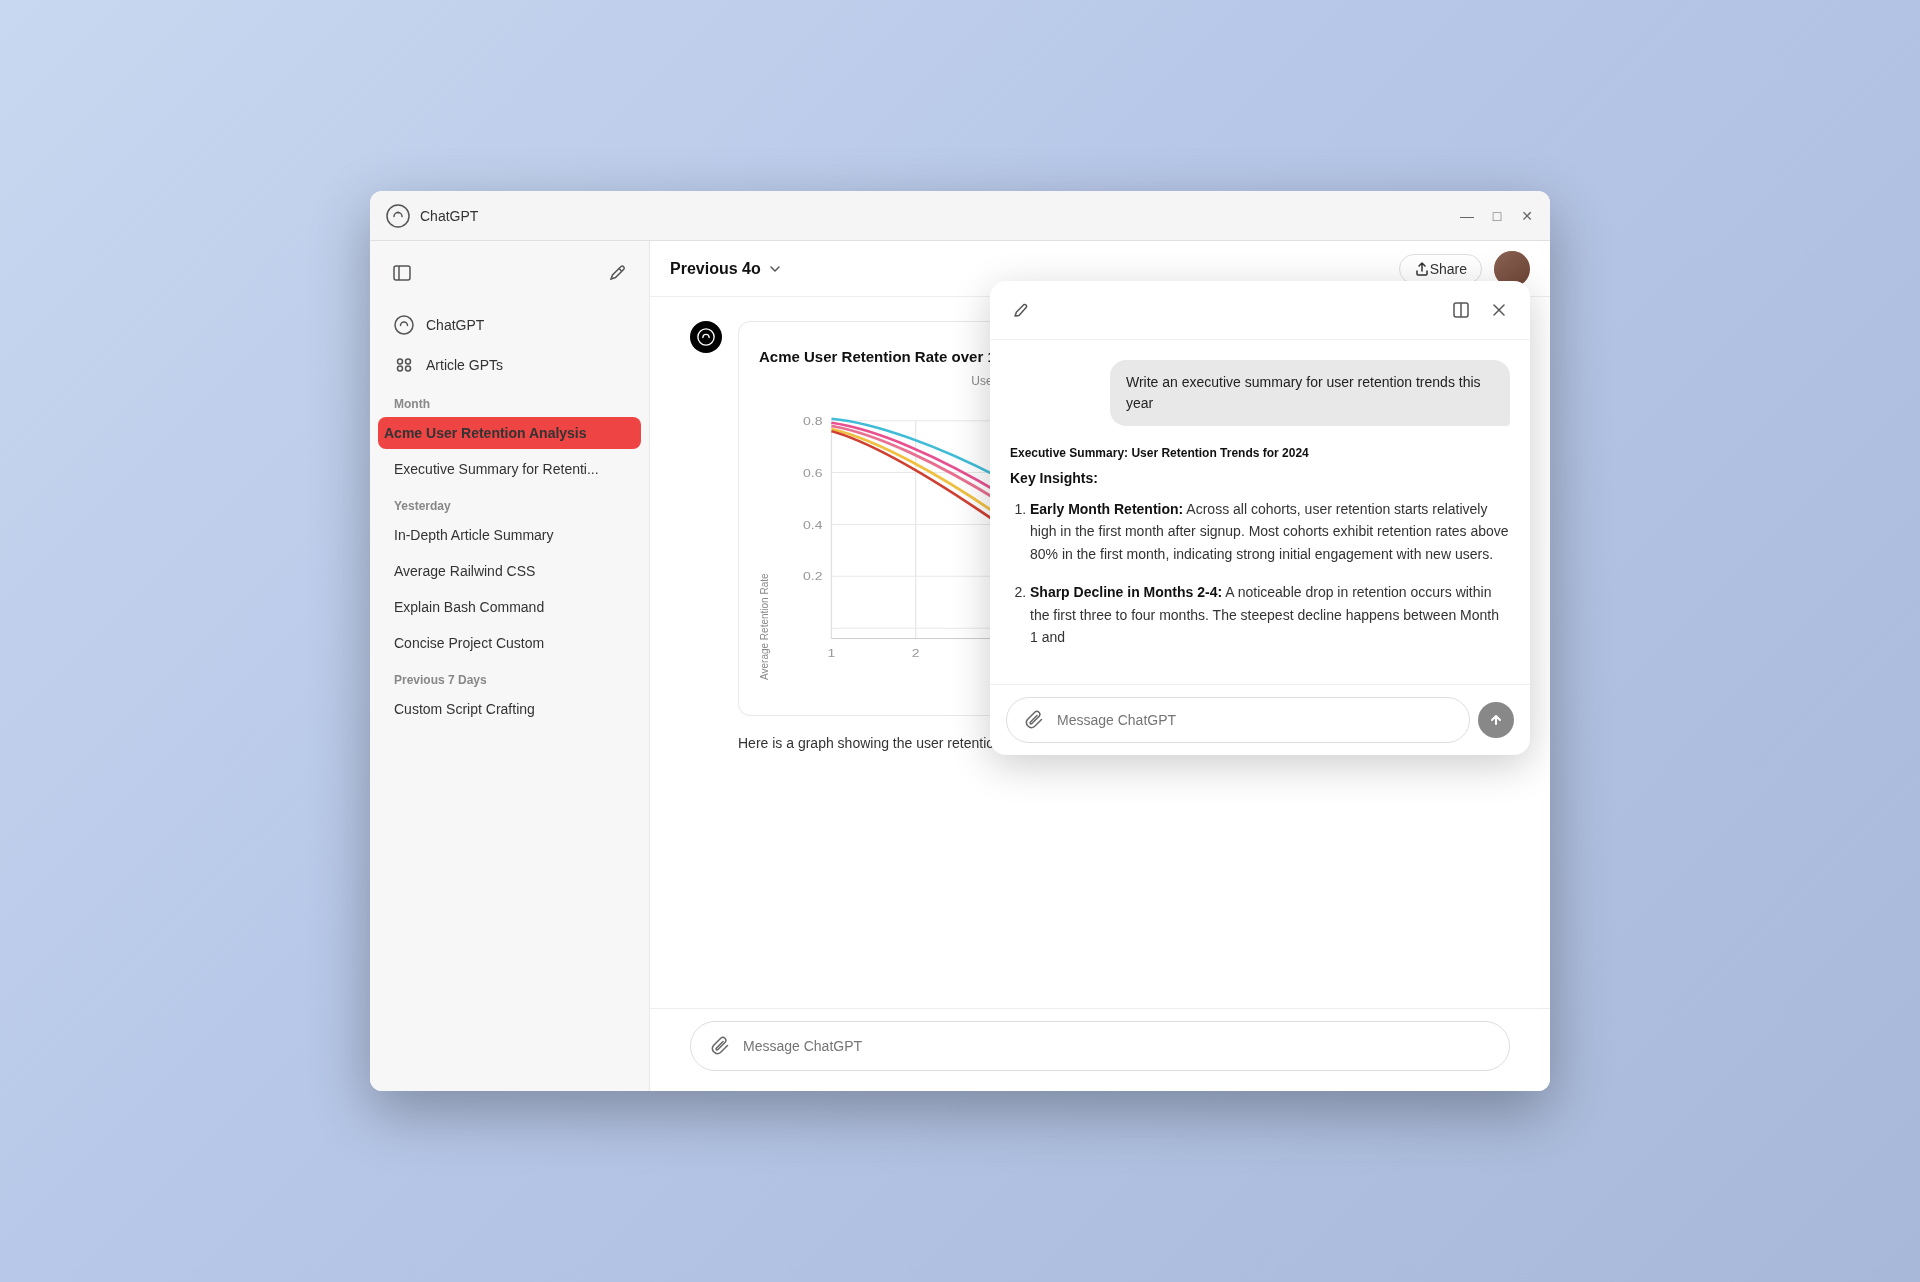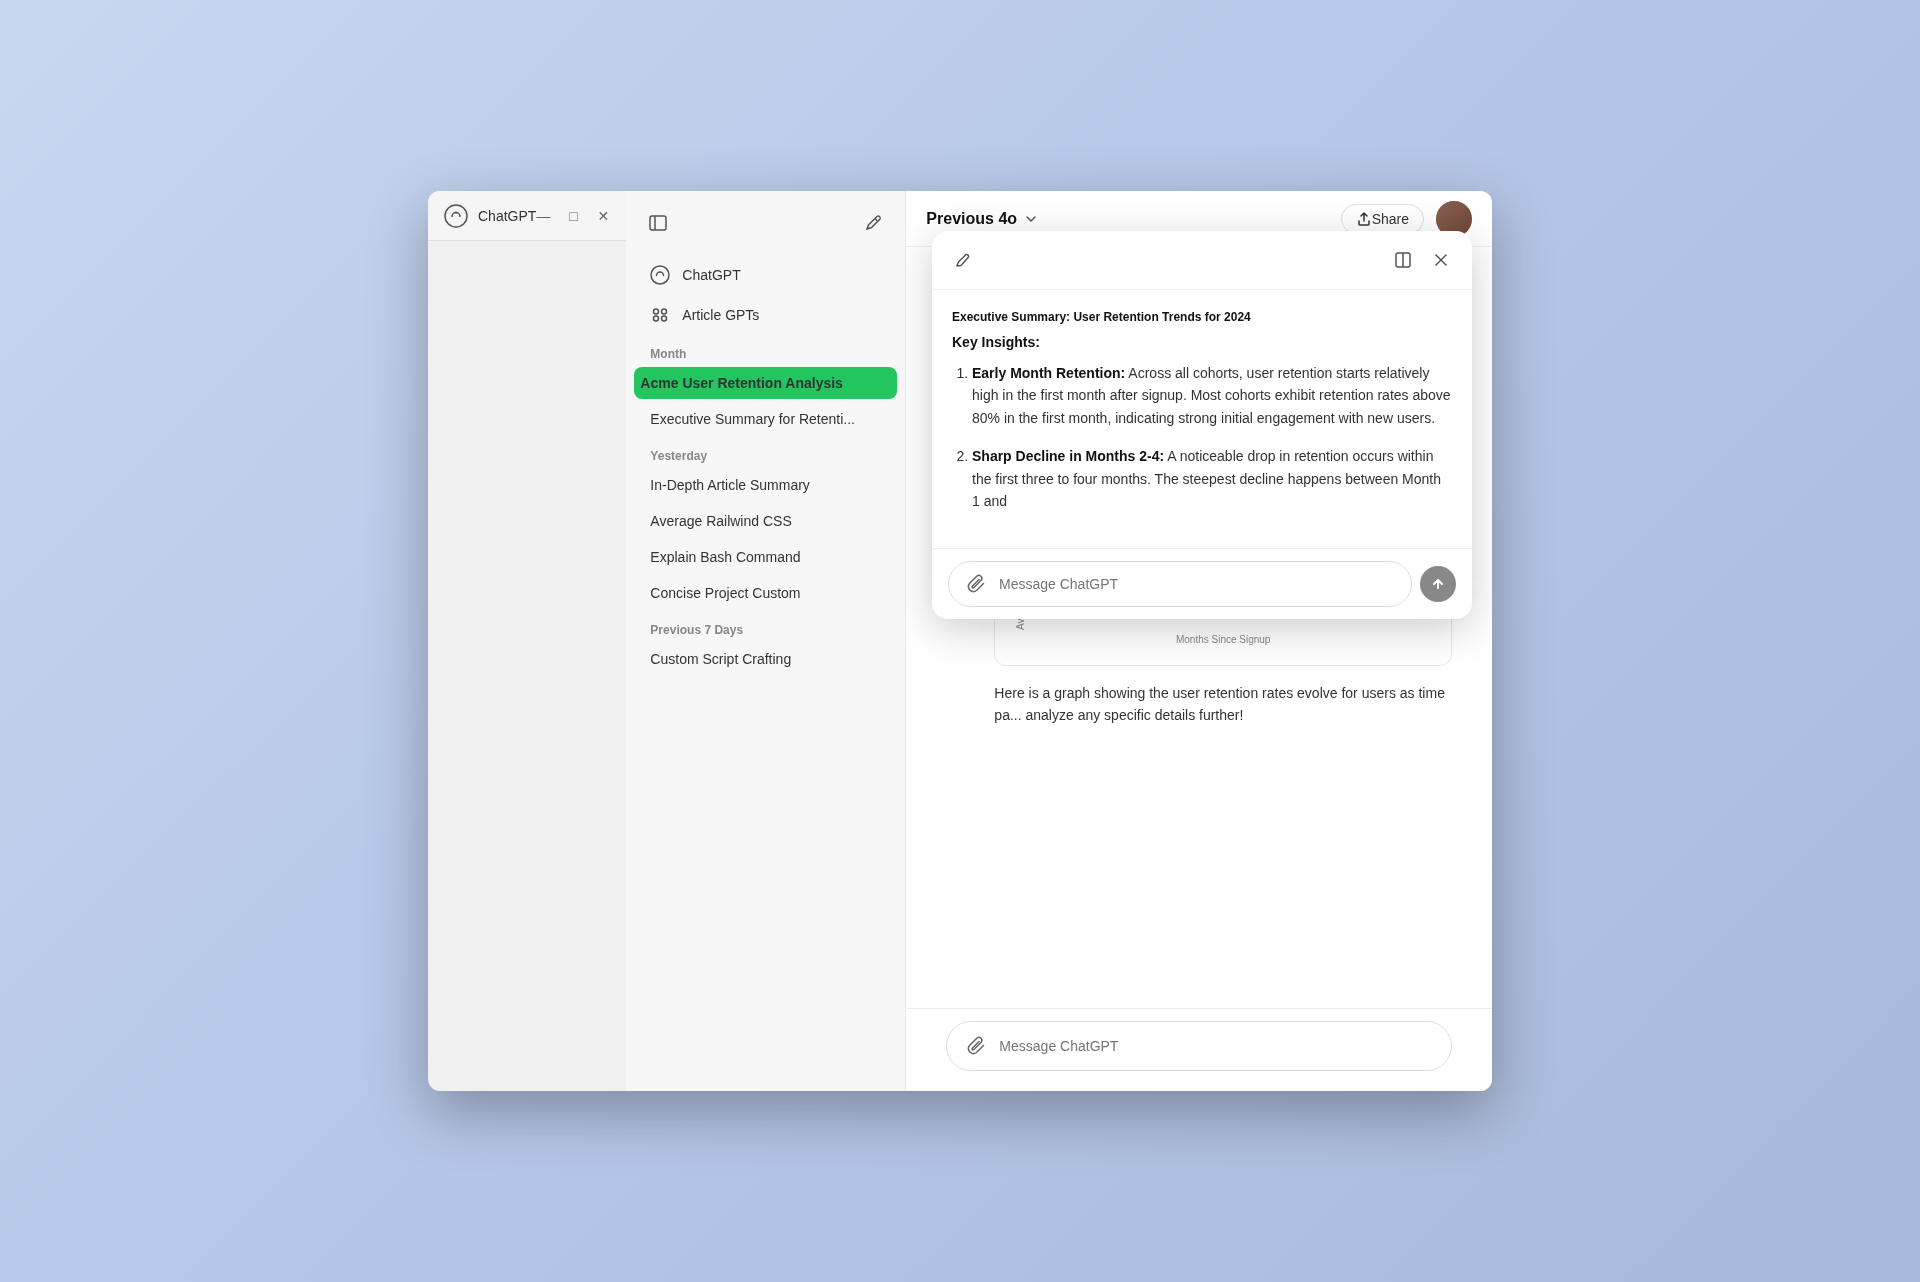--- a/index.html
+++ b/index.html
@@ -7,27 +7,27 @@
       font-family: -apple-system, BlinkMacSystemFont, 'Segoe UI', sans-serif;
       background: linear-gradient(135deg, #c8d8f0 0%, #b8c8e8 40%, #a8b8d8 100%);
       width: 1920px;
       height: 1282px;
       display: flex;
       align-items: center;
       justify-content: center;
       overflow: hidden;
     }
     .app-window {
-      width: 1064px;
+      width: 1180px;
       height: 900px;
       background: #f0f0f0;
       border-radius: 12px;
       box-shadow: 0 20px 60px rgba(0,0,0,0.3);
       display: flex;
-      flex-direction: row;
+      flex-direction: column;
       overflow: hidden;
       position: relative;
     }
     
     .title-bar {
       height: 50px;
       background: #f5f5f5;
       border-bottom: 1px solid #e0e0e0;
       display: flex;
       align-items: center;
@@ -116,21 +116,21 @@
       cursor: pointer;
       border-radius: 8px;
       margin: 2px 8px;
       font-size: 14px;
       color: #333;
       white-space: nowrap;
       overflow: hidden;
       text-overflow: ellipsis;
     }
     .sidebar-chat-item.active {
-      background: #22c55e;
+      background: #ef4444;
       font-weight: 600;
       padding-left: 6px;
     }
     
     .content-area {
       flex: 1;
       background: #fff;
       display: flex;
       flex-direction: column;
       overflow: hidden;
@@ -674,20 +674,23 @@
               <svg width="18" height="18" viewBox="0 0 18 18" fill="none" stroke="#555" stroke-width="1.5">
                 <line x1="4" y1="4" x2="14" y2="14" stroke-linecap="round"></line>
                 <line x1="14" y1="4" x2="4" y2="14" stroke-linecap="round"></line>
               </svg>
             </div>
           </div>
         </div>
 
         <div class="popup-content">
 
+          <div class="user-bubble">
+            <span>Write an executive summary for user retention trends this year</span>
+          </div>
 
           <div class="popup-response-title">Executive Summary: User Retention Trends for 2024</div>
           <div class="popup-section-label">Key Insights:</div>
 
           <ol class="popup-list">
             <li>
               <strong>Early Month Retention:</strong>
               <span> Across all cohorts, user retention starts relatively high in the first month after signup. Most cohorts exhibit retention rates above 80% in the first month, indicating strong initial engagement with new users.</span>
             </li>
             <li>

